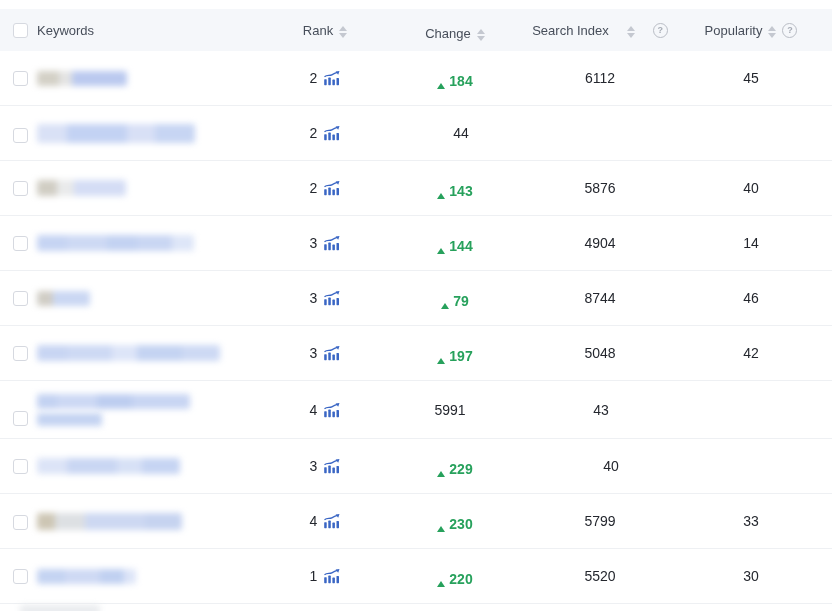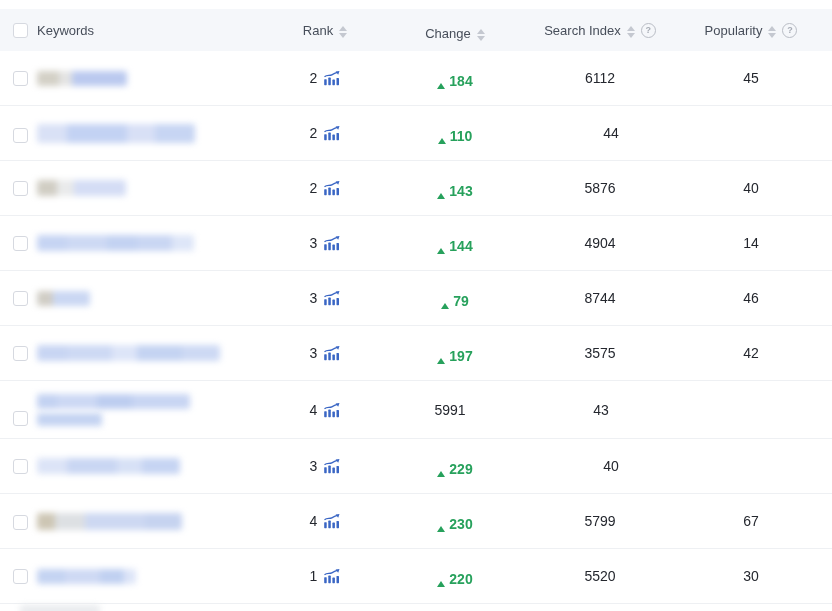--- a/index.html
+++ b/index.html
@@ -5,21 +5,21 @@
   html,body{margin:0;padding:0;background:#ffffff;}
   .app{
     position:relative;width:832px;height:611px;overflow:hidden;background:#fff;
     font-family:"Liberation Sans","DejaVu Sans",sans-serif;
   }
   .thead{display:flex;align-items:center;height:42px;margin-top:9px;background:var(--header-bg,#f5f7fa);}
   .cell{display:flex;align-items:flex-end;justify-content:center;box-sizing:border-box;flex:none;}
   .c-kw{width:270px;justify-content:flex-start;padding-left:13px;}
   .c-rank{width:110px;}
   .c-change{width:150px;margin-top:6px;}
-  .c-si{width:140px;}
+  .c-si{width:140px;gap:12px;}
   .c-pop{width:162px;}
   .hlabel{font-size:13px;color:var(--header-text,#474e5a);white-space:nowrap;}
   .checkbox{width:15px;height:15px;border:1px solid #d6d9e0;border-radius:3px;background:#fff;box-sizing:border-box;margin-right:9px;flex:none;}
   .sort{display:inline-flex;flex-direction:column;margin-left:6px;row-gap:2px;}
   .sort i{display:block;width:0;height:0;border-left:4px solid transparent;border-right:4px solid transparent;}
   .sort .asc{border-bottom:5px solid #c4c8d0;}
   .sort .desc{border-top:5px solid #c4c8d0;}
   .help{width:13px;height:13px;border:1px solid #b9bdc5;border-radius:50%;color:#a6abb4;
     font-size:9px;line-height:12px;text-align:center;margin-left:6px;font-weight:bold;flex:none;}
   .row{display:flex;align-items:center;height:55px;border-bottom:1px solid #eef0f3;box-sizing:border-box;}
@@ -127,24 +127,20 @@
         <span class="rank-num">2</span>
         <svg class="trend" width="17" height="15" viewBox="0 0 17 15">
           <rect x="1.2" y="8.2" width="2.5" height="6" rx="0.6" fill="currentColor"></rect>
           <rect x="5.3" y="6.6" width="2.5" height="7.6" rx="0.6" fill="currentColor"></rect>
           <rect x="9.4" y="8.6" width="2.5" height="5.6" rx="0.6" fill="currentColor"></rect>
           <rect x="13.5" y="7.0" width="2.5" height="7.2" rx="0.6" fill="currentColor"></rect>
           <path d="M1.5 5.8 C4.2 3.4 6.5 5.2 8.8 3.9 C10.8 2.8 12 2.2 14.2 1.4" stroke="currentColor" stroke-width="1.3" fill="none"></path>
           <path d="M12.6 0.5 L16.5 0 L15.2 3.7 Z" fill="currentColor"></path>
         </svg>
       </div>
-      <div class="cell c-change">
-        <i class="up-caret"></i>
-        <span class="change-num">110</span>
-      </div>
       <div class="cell c-pop">
         <span class="num">44</span>
       </div>
     </div>
 
     <div class="row">
       <div class="cell c-kw">
         <span class="checkbox"></span>
         <div class="kw-lines">
             <div class="kw-line" style="height: 16px;">
@@ -268,21 +264,21 @@
           <rect x="13.5" y="7.0" width="2.5" height="7.2" rx="0.6" fill="currentColor"></rect>
           <path d="M1.5 5.8 C4.2 3.4 6.5 5.2 8.8 3.9 C10.8 2.8 12 2.2 14.2 1.4" stroke="currentColor" stroke-width="1.3" fill="none"></path>
           <path d="M12.6 0.5 L16.5 0 L15.2 3.7 Z" fill="currentColor"></path>
         </svg>
       </div>
       <div class="cell c-change">
         <i class="up-caret"></i>
         <span class="change-num">197</span>
       </div>
       <div class="cell c-si">
-        <span class="num">3575</span>
+        <span class="num">5048</span>
       </div>
       <div class="cell c-pop">
         <span class="num">42</span>
       </div>
     </div>
 
     <div class="row tall">
       <div class="cell c-kw">
         <span class="checkbox"></span>
         <div class="kw-lines">
@@ -372,21 +368,21 @@
         </svg>
       </div>
       <div class="cell c-change">
         <i class="up-caret"></i>
         <span class="change-num">230</span>
       </div>
       <div class="cell c-si">
         <span class="num">5799</span>
       </div>
       <div class="cell c-pop">
-        <span class="num">67</span>
+        <span class="num">33</span>
       </div>
     </div>
 
     <div class="row">
       <div class="cell c-kw">
         <span class="checkbox"></span>
         <div class="kw-lines">
             <div class="kw-line" style="height: 15px;">
               <div class="kw-seg" style="width: 28px; background: rgb(196, 211, 242);"></div>
               <div class="kw-seg" style="width: 35px; background: rgb(206, 217, 244);"></div>

